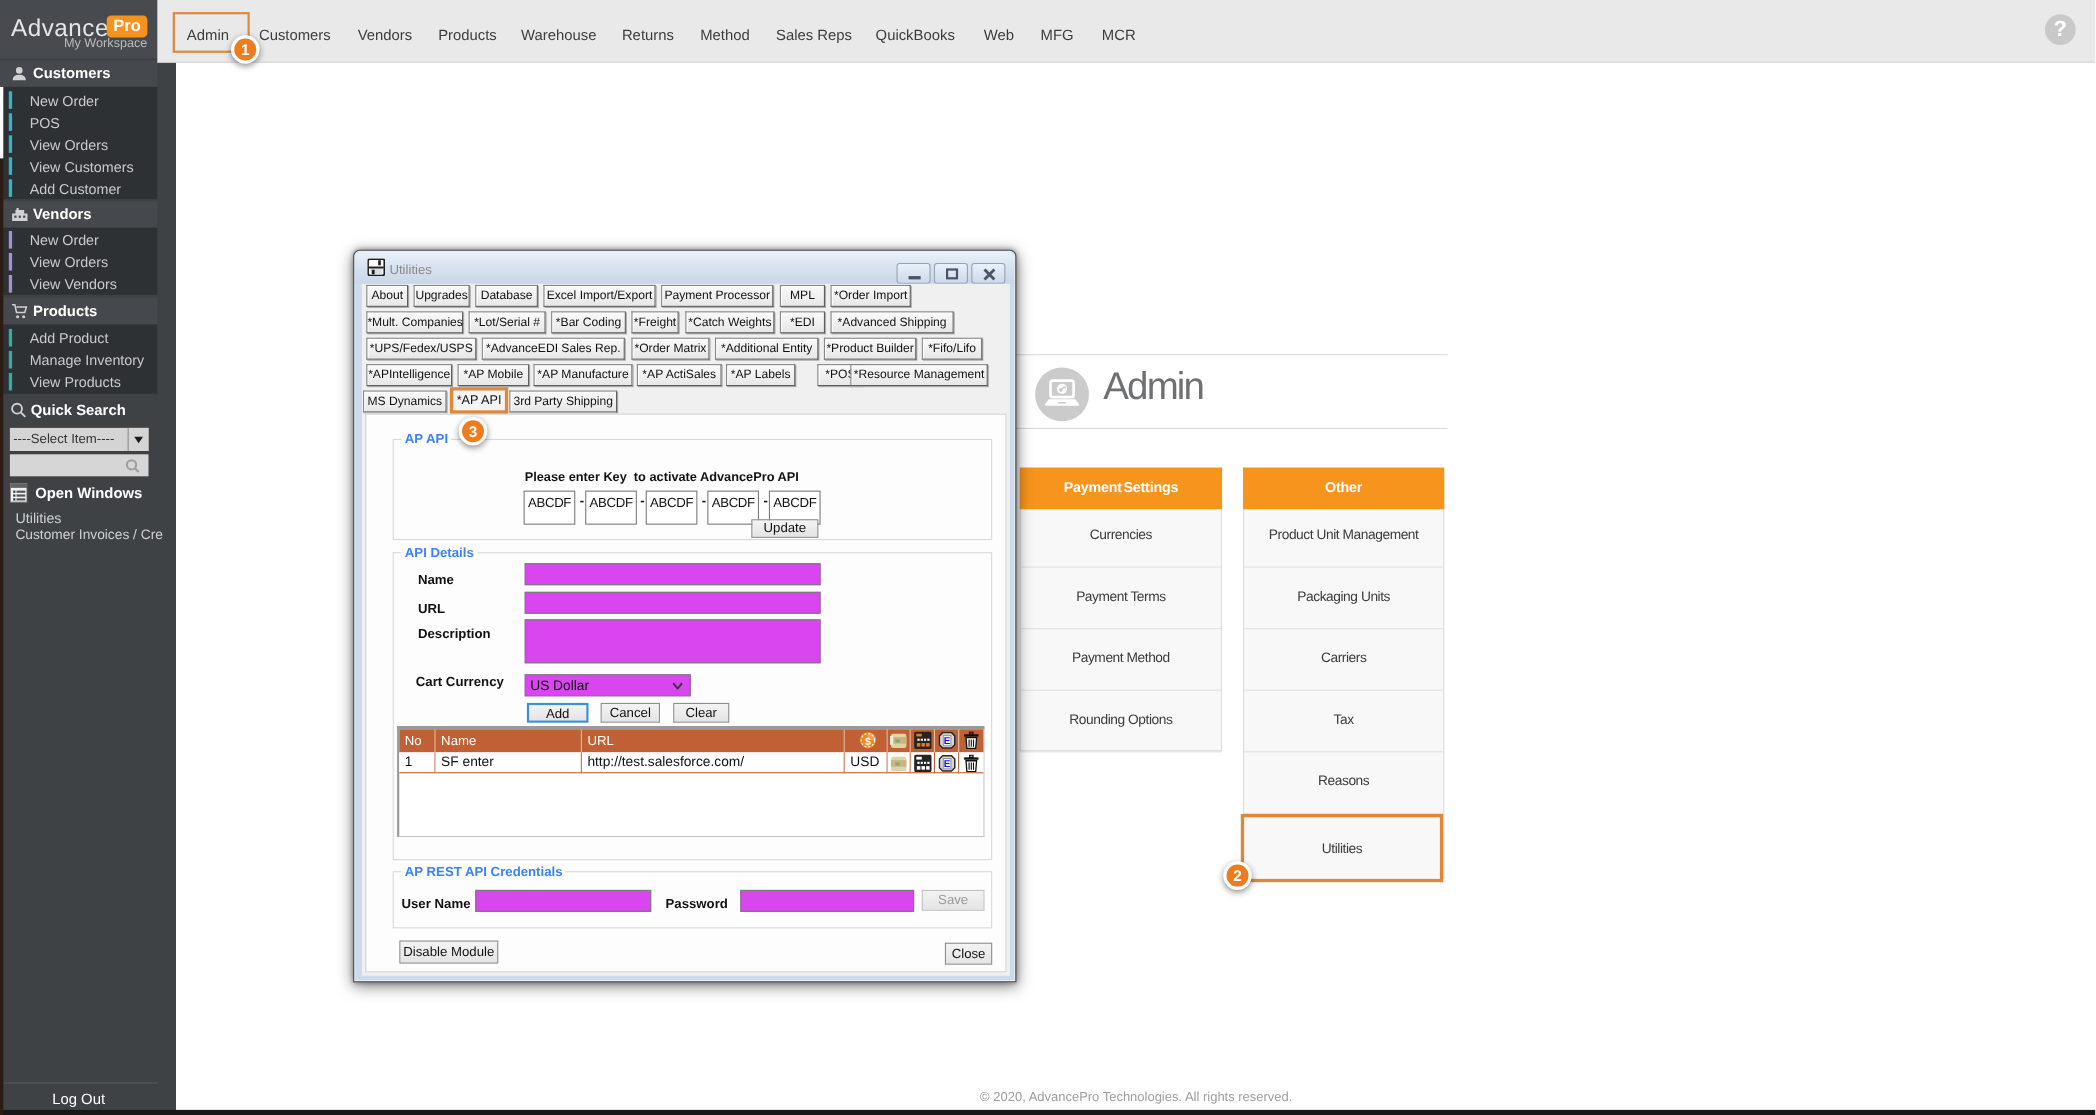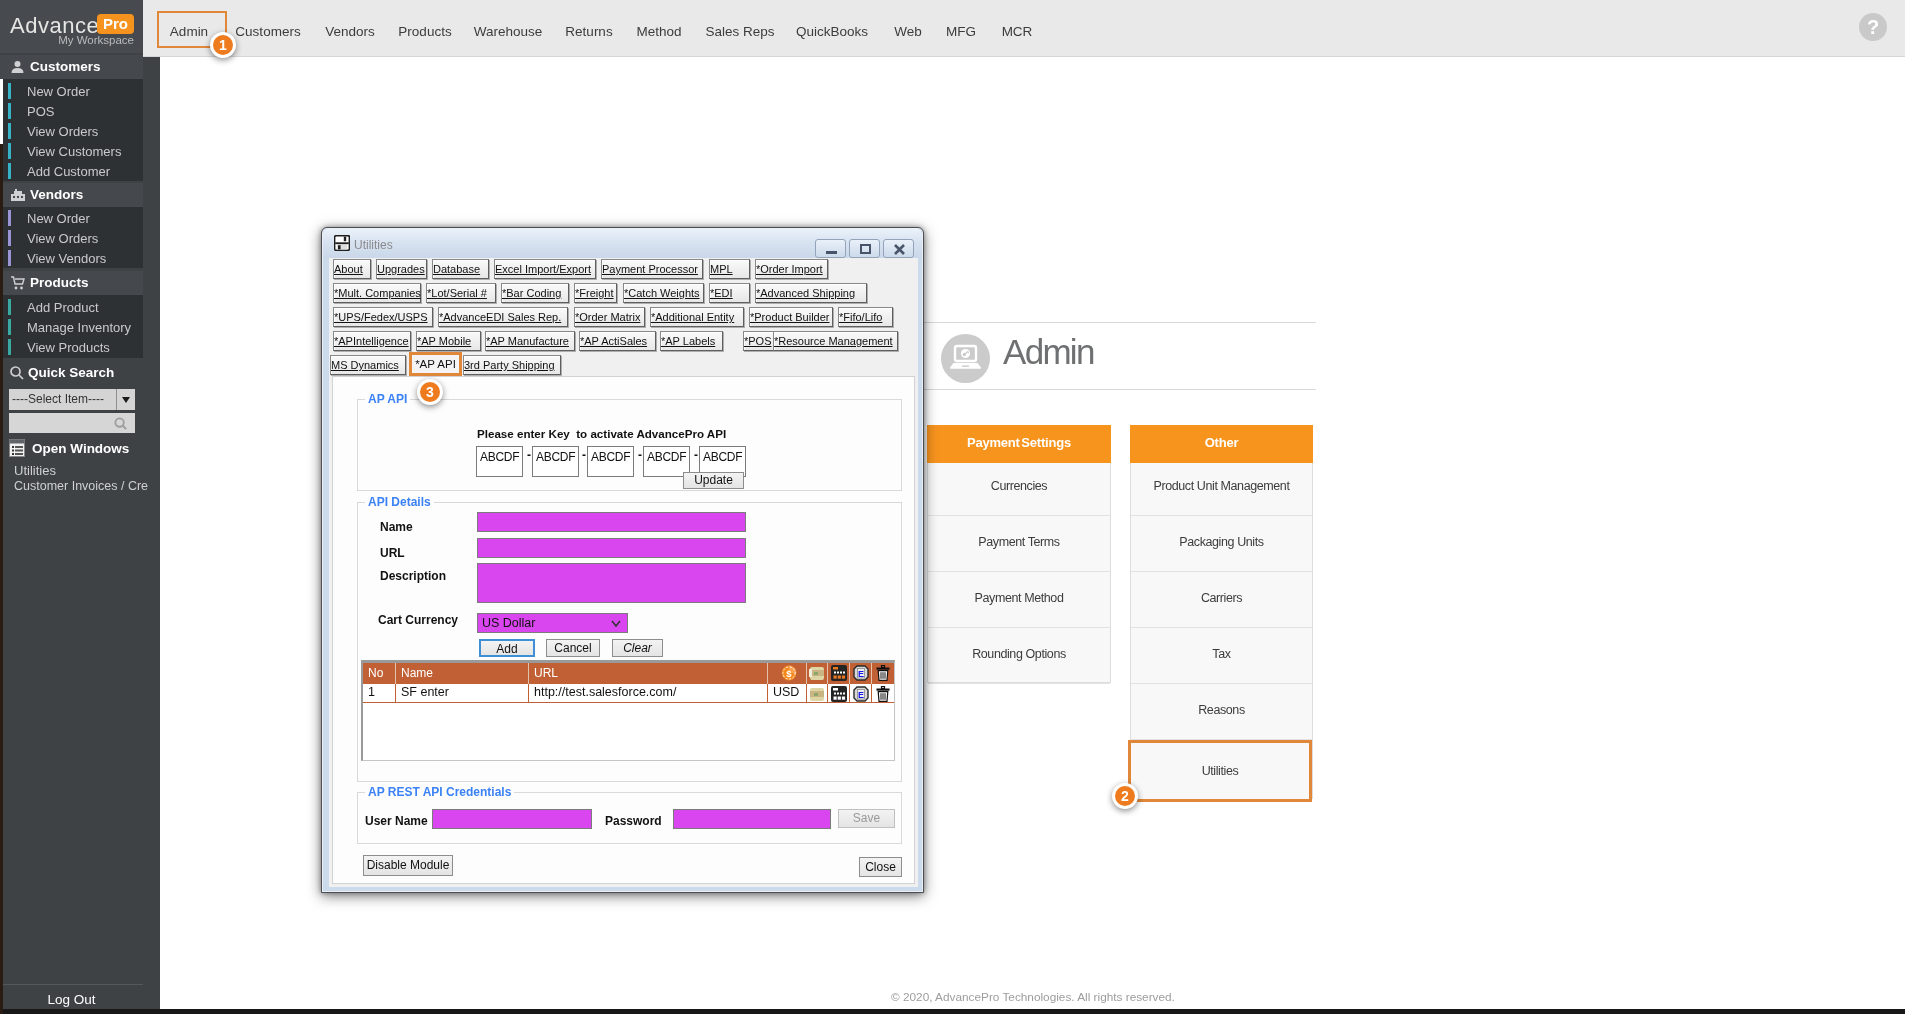--- a/index.html
+++ b/index.html
@@ -55,21 +55,21 @@
   background:linear-gradient(#eaf1f9 0%,#d8e3f1 45%,#c9d7e9 100%); border-radius:5px 5px 0 0; }
 #dlgtext { position:absolute; left:31px; top:9px; font-size:12px; color:#8b8b8d; }
 .capbtn { position:absolute; top:10px; width:31px; height:19px;
   background:linear-gradient(#e9f0f9,#ccdaeb); border:1px solid #93a4ba; border-radius:3px; }
 #client { position:absolute; left:7px; top:30px; width:589px; height:629px; background:#f0f0f0; }
 #page { position:absolute; left:3px; top:118px; width:583px; height:508px; background:#fdfdfd;
   border:1px solid #d2d2d2; }
 .tab { position:absolute; height:20px; background:linear-gradient(#fafafa,#e7e7e7);
   border:1px solid #888; border-right-color:#5f5f5f; border-bottom-color:#5f5f5f;
   box-shadow:inset 1px 1px 0 #fff, 1px 1px 0 #aeaeae; font-size:11px; color:#111;
-  text-align:left; line-height:18px; white-space:nowrap;text-decoration:underline; }
+  text-align:center; line-height:18px; white-space:nowrap; }
 #seltab { position:absolute; left:80px; top:94px; width:53px; height:24px; background:#f4f4f4;
   border:3px solid #e0873a; z-index:5; font-size:11.5px; color:#111; text-align:center; line-height:18px; }
 .grp { position:absolute; border:1px solid #d9d9d9; }
 .grplbl { position:absolute; top:-8px; background:#fdfdfd; color:#3b82f6; font-weight:bold;
   font-size:12px; padding:0 3px; }
 .blbl { position:absolute; font-size:12px; font-weight:bold; color:#111; }
 .tbox { position:absolute; background:#d946ef; border:1px solid #7b7b7b; }
 .wbtn { position:absolute; background:linear-gradient(#f3f3f3,#e4e4e4); border:1px solid #8d8d8d;
   font-size:12px; color:#111; text-align:center; }
 .keybox { position:absolute; top:0; width:47px; height:31px; background:#fff; border:1px solid #7b7b7b;
@@ -334,21 +334,21 @@
       <div class="tbox" style="left:144px;top:186px;width:269px;height:40px;"></div>
       <div class="blbl" style="left:45px;top:236px;">Cart Currency</div>
       <div class="tbox" style="left:144px;top:236px;width:151px;height:20px;">
         <div class="abs" style="left:4px;top:2px;font-size:12.5px;color:#111;">US Dollar</div>
         <svg class="abs" style="left:133px;top:6px;" width="10" height="7" viewBox="0 0 10 7">
               <path d="M1 1 L5 6 L9 1" fill="none" stroke="#333" stroke-width="1.6"></path>
             </svg>
       </div>
       <div class="wbtn" style="left:146px;top:262px;width:56px;height:18px;line-height:16px;border:2px solid #3f8fd6;">Add</div>
       <div class="wbtn" style="left:213px;top:262px;width:54px;height:18px;line-height:16px;">Cancel</div>
-      <div class="wbtn" style="left:279px;top:262px;width:51px;height:18px;line-height:16px;font-style:italic;">Clear</div>
+      <div class="wbtn" style="left:279px;top:262px;width:51px;height:18px;line-height:16px;">Clear</div>
 
       <div id="grid">
         <div class="gh" style="left:0;width:33px;">No</div>
         <div class="gh" style="left:33px;width:133px;">Name</div>
         <div class="gh" style="left:166px;width:239px;">URL</div>
         <div class="gh" style="left:405px;width:39px;"></div>
         <div class="gh" style="left:444px;width:21px;"></div>
         <div class="gh" style="left:465px;width:22px;"></div>
         <div class="gh" style="left:487px;width:22px;"></div>
         <div class="gh" style="left:509px;width:22px;border-right:none;"></div>

